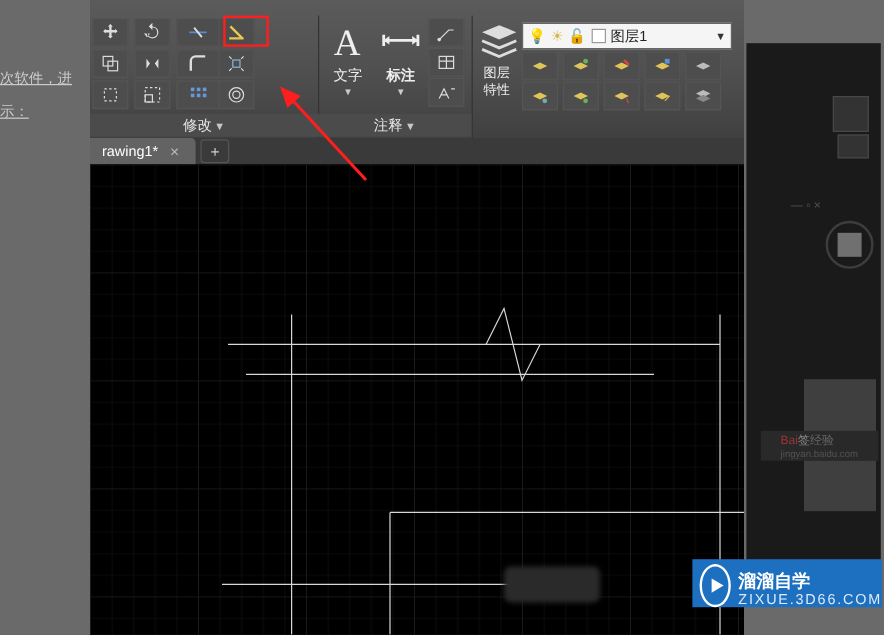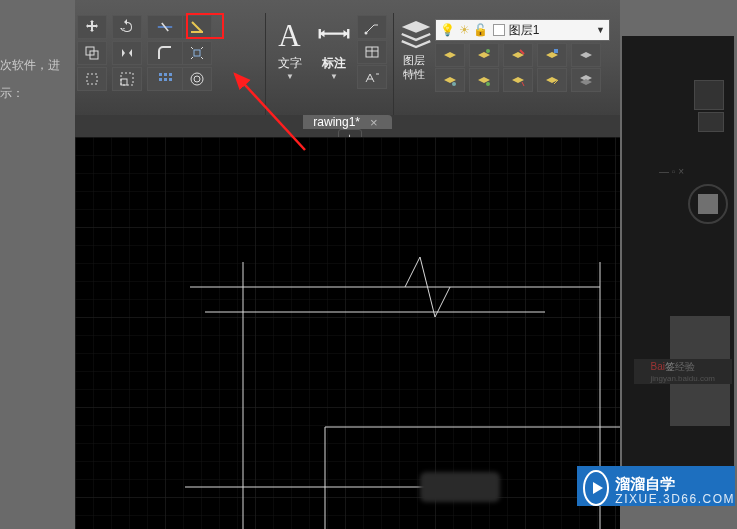--- a/index.html
+++ b/index.html
@@ -15,20 +15,21 @@
   
   .page-bg {
     position: absolute;
     left: 0; top: 0; right: 0; bottom: 0;
     background: #6a6a6a;
   }
   .article-text {
     position: absolute;
     color: #ccc;
     font-size: 12px;
+    text-decoration: underline;
   }
   .main-screenshot {
     position: absolute;
     left: 75px;
     top: 0;
     width: 545px;
     height: 529px;
     background: #000;
     border: 1px transparent;
   }
@@ -145,21 +146,20 @@
     position: absolute;
     left: 0; right: 0;
     top: 115px;
     height: 22px;
     background: #3a3a3a;
     display: flex;
     align-items: center;
     color: #ddd;
     font-size: 12px;
     border-bottom: 1px solid #2a2a2a;
-    flex-direction: column;
   }
   .tab {
     height: 22px;
     padding: 0 14px 0 10px;
     background: #636363;
     color: #fff;
     display: flex;
     align-items: center;
     border-top-right-radius: 4px;
     position: relative;
@@ -381,20 +381,23 @@
               <rect x="12" y="7" width="3" height="3" fill="#6a97d4"></rect>
             </svg>
           </div>
         <div class="rbtn">
             <svg viewBox="0 0 16 16">
               <circle cx="8" cy="8" r="3" fill="none" stroke="#ddd"></circle>
               <circle cx="8" cy="8" r="6" fill="none" stroke="#ddd"></circle>
             </svg>
           </div>
       </div>
+      <div class="panel-title">
+        <span>修改</span><span class="chev">▼</span>
+      </div>
     </div>
 
     <div class="panel" style="left:190px; width:128px;">
       <div class="big-btn" style="left:4px;">
         <div class="glyph">
             <svg viewBox="0 0 32 32">
               <text x="6" y="24" font-size="26" fill="#eee" font-family="serif">A</text>
             </svg>
           </div>
         <span>文字</span>
@@ -421,20 +424,23 @@
             <svg viewBox="0 0 16 16">
               <rect x="2" y="3" width="12" height="10" fill="none" stroke="#ddd"></rect>
               <path d="M2 7h12M8 3v10" stroke="#ddd"></path>
             </svg>
           </div>
         <div class="rbtn">
             <svg viewBox="0 0 16 16">
               <path d="M2 13l4-8 4 8M3 10h6M12 5h3" stroke="#ddd" fill="none"></path>
             </svg>
           </div>
+      </div>
+      <div class="panel-title">
+        <span>注释</span><span class="chev">▼</span>
       </div>
     </div>
 
     <div class="panel" style="left:318px; right:0; border-right:none;">
       <div class="big-btn" style="left:4px; top:4px; width:34px;">
         <div class="glyph">
             <svg viewBox="0 0 32 32">
               <path d="M4 10l12-5 12 5-12 5z" fill="#ddd"></path>
               <path d="M4 16l12 5 12-5" stroke="#ddd" fill="none" stroke-width="2"></path>
               <path d="M4 22l12 5 12-5" stroke="#ddd" fill="none" stroke-width="2"></path>

